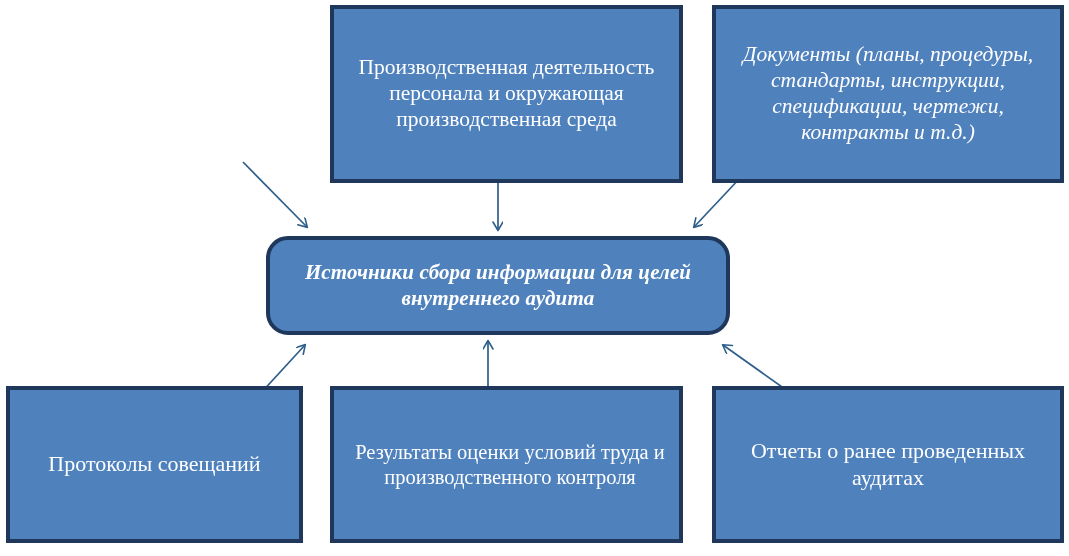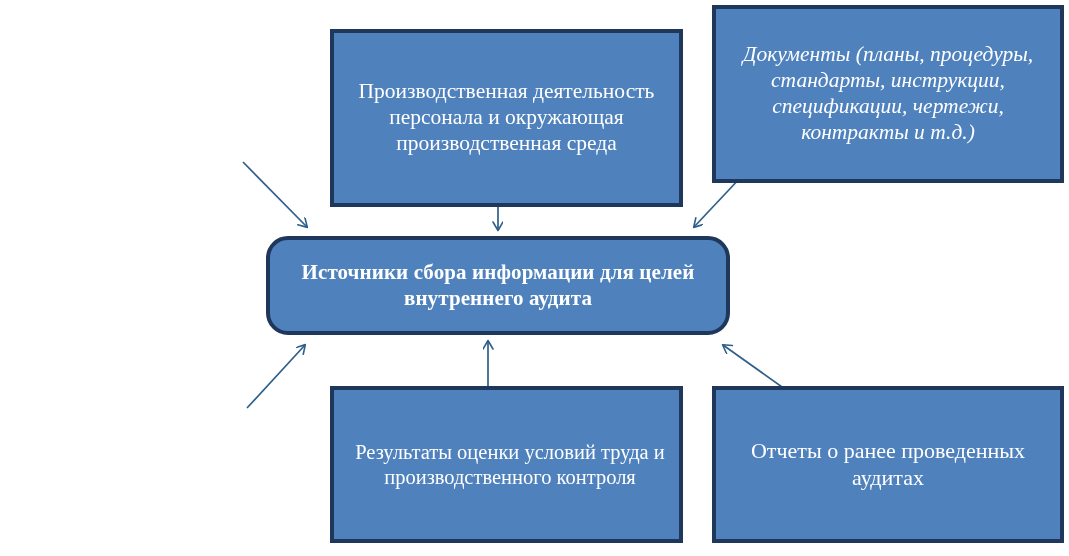--- a/index.html
+++ b/index.html
@@ -45,34 +45,34 @@
     padding: 0 2px;
   }
   
   #node-survey {
     left: 6px;  top: 5px;  width: 297px;  height: 178px;
     font-size: 22px;
   }
   #node-activity {
     left: 330px; top: 5px; width: 353px; height: 178px;
     font-size: 21.5px;
-    margin-top: 24px;
   }
   #node-documents {
     left: 712px; top: 5px; width: 352px; height: 178px;
     font-size: 21.5px;
     font-style: italic;
   }
   
   #node-center {
     left: 266px; top: 236px; width: 464px; height: 99px;
     border-radius: 22px;
     font-size: 21px;
     font-weight: bold;
     letter-spacing: 0.1px;
+    font-style: italic;
   }
   
   #node-minutes {
     left: 6px;  top: 386px; width: 297px; height: 157px;
     font-size: 22px;
   }
   #node-assessment {
     left: 330px; top: 386px; width: 353px; height: 157px;
     font-size: 20.5px;
     padding-left: 7px;
@@ -114,20 +114,23 @@
   </div>
 
   <div class="node" id="node-documents">
     <span class="node-label">Документы (планы, процедуры, стандарты, инструкции, спецификации, чертежи, контракты и т.д.)</span>
   </div>
 
   <div class="node" id="node-center">
     <span class="node-label">Источники сбора информации для целей внутреннего аудита</span>
   </div>
 
+  <div class="node" id="node-minutes">
+    <span class="node-label">Протоколы совещаний</span>
+  </div>
 
   <div class="node" id="node-assessment">
     <span class="node-label">Результаты оценки условий труда и производственного контроля</span>
   </div>
 
   <div class="node" id="node-reports">
     <span class="node-label">Отчеты о ранее проведенных аудитах</span>
   </div>
 
 </div>

